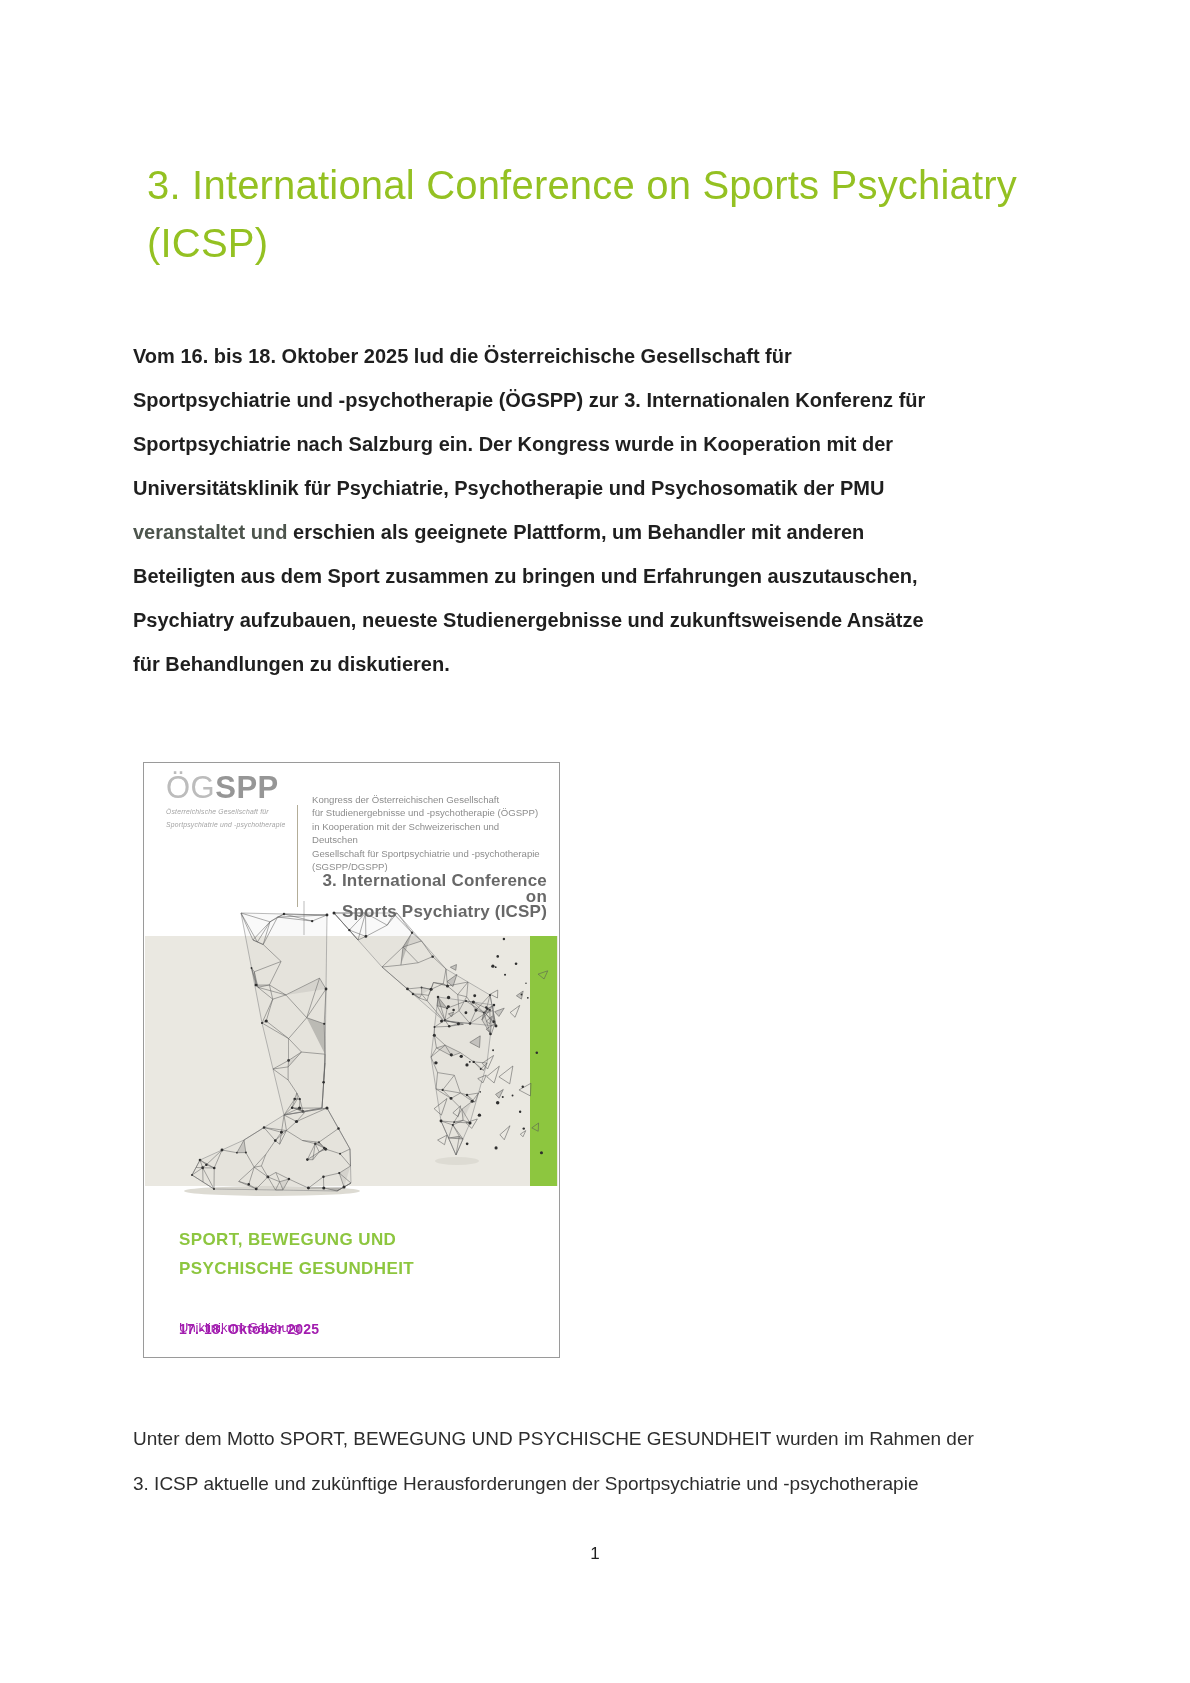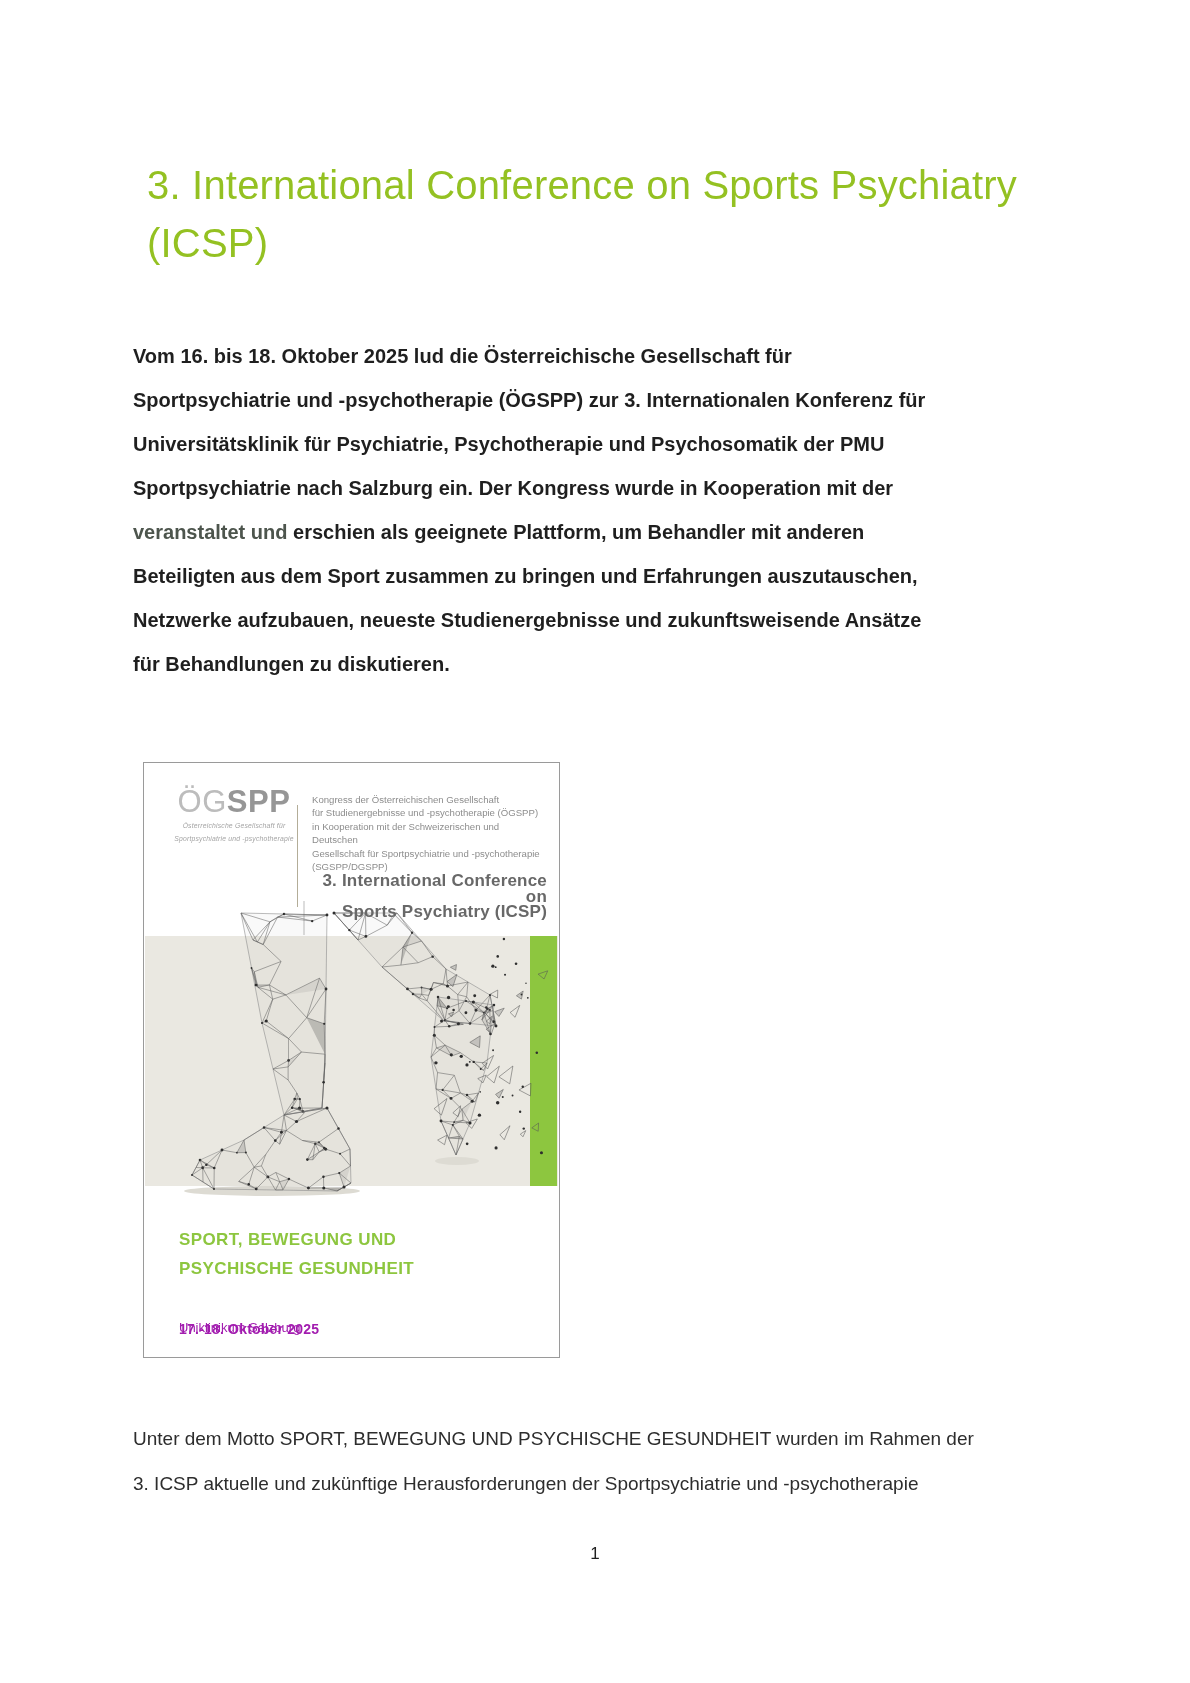--- a/index.html
+++ b/index.html
@@ -37,22 +37,22 @@
 
   
   .poster{
     position:absolute;left:143px;top:762px;
     width:415px;height:594px;
     background:#ffffff;
     border:1px solid #9a9a9a;
   }
   .poster .illu{position:absolute;left:0;top:0;}
   .logo{
-    position:absolute;left:22px;top:22px;width:136px;
-    text-align:center;color:#a9a9a9;
+    position:absolute;left:22px;top:8px;width:136px;
+    color:#a9a9a9;
   }
   .logo-word{font-size:31px;line-height:34px;letter-spacing:0.5px;}
   .lg-light{color:#bcbcbc;font-weight:400;}
   .lg-bold{color:#969696;font-weight:700;}
   .logo-sub{font-size:6.8px;line-height:13px;font-style:italic;color:#a3a3a3;letter-spacing:0.2px;}
   .divider{
     position:absolute;left:153px;top:42px;width:1px;height:102px;
     background:#b3ad98;
   }
   .kongress{
@@ -84,25 +84,25 @@
 </head>
 <body>
 
 <div class="page">
 
   <h1 class="title">3. International Conference on Sports Psychiatry (ICSP)</h1>
 
   <div class="para intro">
       <div class="t-line"><span>Vom 16. bis 18. Oktober 2025 lud die Österreichische Gesellschaft für</span></div>
       <div class="t-line"><span>Sportpsychiatrie und -psychotherapie (ÖGSPP) zur 3. Internationalen Konferenz für</span></div>
+      <div class="t-line"><span>Sportpsychiatrie nach Salzburg ein. Der Kongress wurde in Kooperation mit der</span></div>
       <div class="t-line"><span>Universitätsklinik für Psychiatrie, Psychotherapie und Psychosomatik der PMU</span></div>
-      <div class="t-line"><span>Sportpsychiatrie nach Salzburg ein. Der Kongress wurde in Kooperation mit der</span></div>
       <div class="t-line"><span class="muted">veranstaltet und </span><span>erschien als geeignete Plattform, um Behandler mit anderen</span></div>
       <div class="t-line"><span>Beteiligten aus dem Sport zusammen zu bringen und Erfahrungen auszutauschen,</span></div>
-      <div class="t-line"><span>Netzwerke aufzubauen, neueste Studienergebnisse und zukunftsweisende Ansätze</span></div>
+      <div class="t-line"><span>Psychiatry aufzubauen, neueste Studienergebnisse und zukunftsweisende Ansätze</span></div>
       <div class="t-line"><span>für Behandlungen zu diskutieren.</span></div>
     </div>
 
   <div class="poster">
 
     <svg class="illu" id="illu" width="415" height="594" viewBox="0 0 415 594">
       <rect x="1" y="173" width="413" height="250" fill="#EAE8E1"></rect>
       <rect x="386" y="173" width="27" height="250" fill="#8DC63F"></rect>
       <ellipse cx="128" cy="428" rx="88" ry="5" fill="#dddbd3"></ellipse>
       <ellipse cx="313" cy="398" rx="22" ry="4" fill="#dddbd3"></ellipse>

